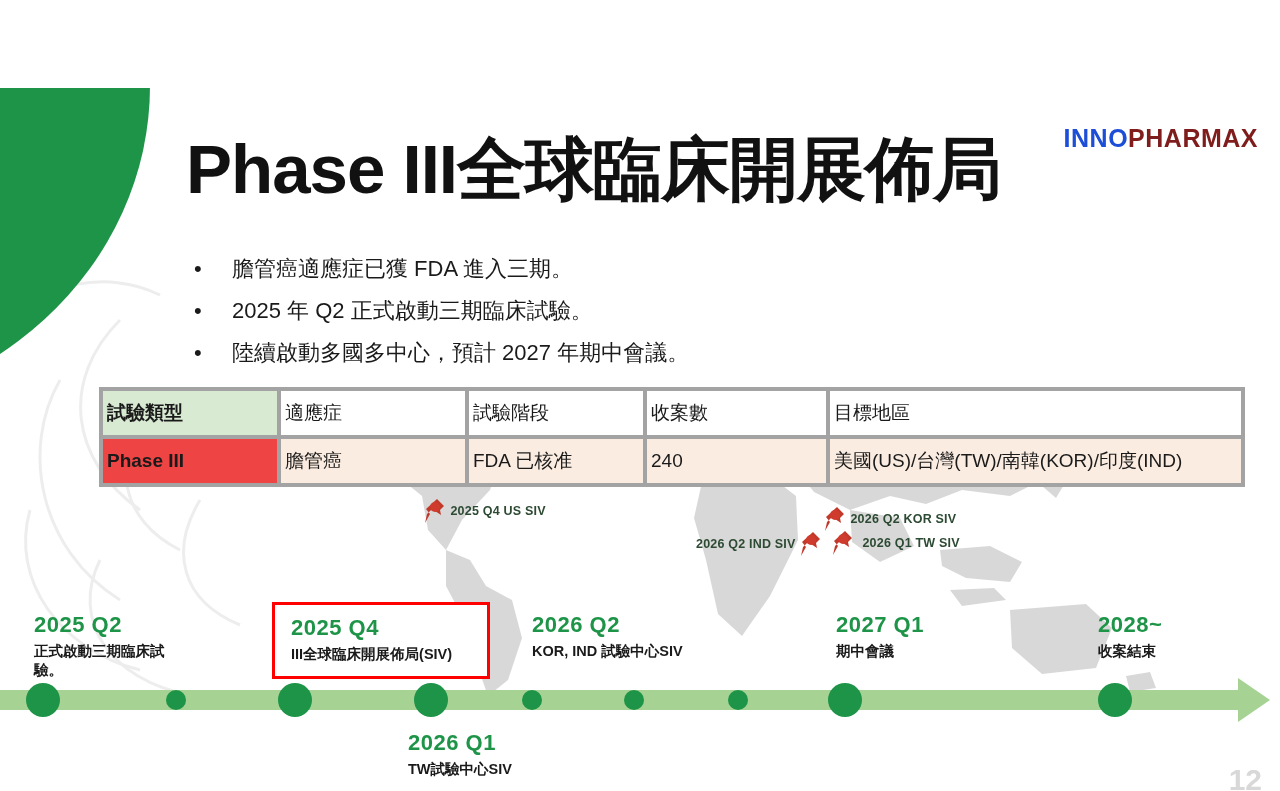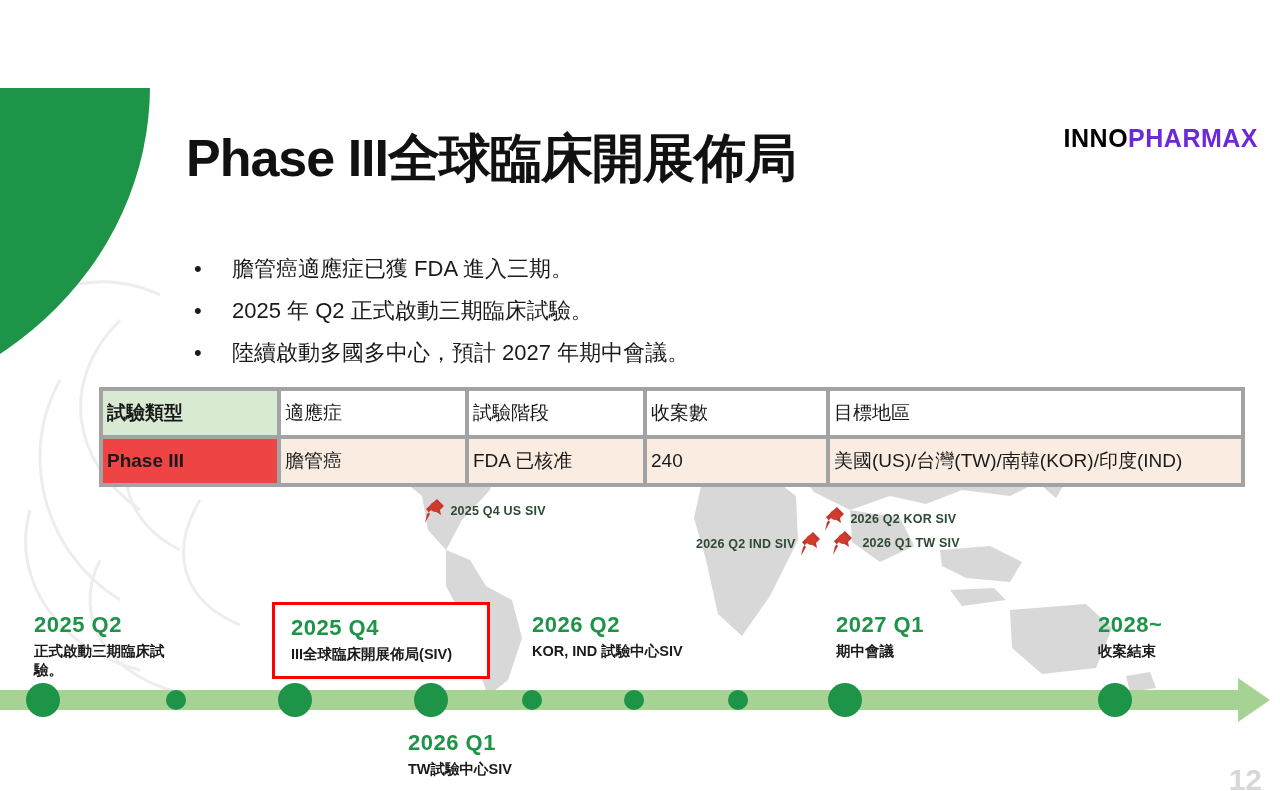--- a/index.html
+++ b/index.html
@@ -48,29 +48,29 @@
 
   
   .logo {
     position: absolute;
     right: 22px; top: 124px;
     z-index: 25;
     font-size: 25px;
     font-weight: bold;
     letter-spacing: .5px;
   }
-  .logo .inno { color: #000000; }
-  .logo .pharmax { color: #6d28d9; }
+  .logo .inno { color: #1d4ed8; }
+  .logo .pharmax { color: #7f1d1d; }
 
   
   .title {
     position: absolute;
     left: 186px; top: 124px;
     z-index: 20;
-    font-size: 52px;
+    font-size: 69px;
     font-weight: bold;
     color: #111111;
     letter-spacing: -1px;
     white-space: nowrap;
   }
   .subtitle {
     position: absolute;
     left: 188px; top: 200px;
     z-index: 20;
     font-size: 19px;

